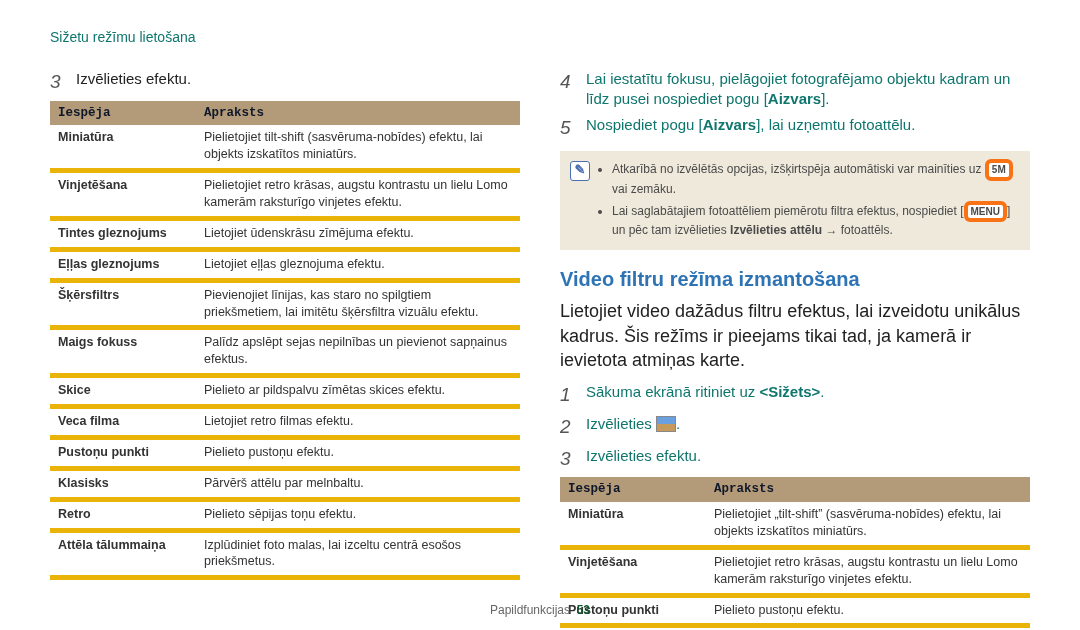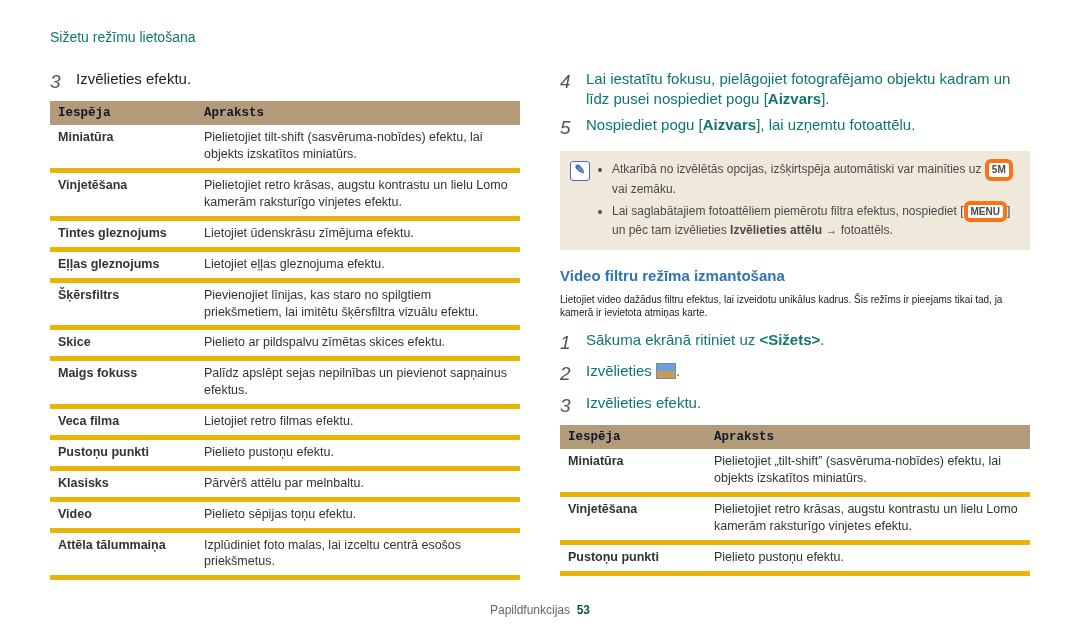--- a/index.html
+++ b/index.html
@@ -103,26 +103,26 @@
   background: #fff;
   margin-top: 2px;
 }
 .note-box ul {
   margin: 0;
   padding-left: 14px;
 }
 .note-box li { margin-bottom: 4px; }
 .h2-accent {
   color: #2e74b5;
-  font-size: 15px;
+  font-size: 20px;
   font-weight: 600;
   margin: 16px 0 6px 0;
 }
 .body-para {
-  font-size: 10px;
+  font-size: 18px;
   color: #222;
   margin: 0 0 10px 0;
 }
 .bold { font-weight: 700; }
 .inline-glyph {
   display: inline-block;
   border: 4px solid #f97316;
   border-radius: 6px;
   font-size: 10px;
   padding: 0 3px;
@@ -186,41 +186,41 @@
             </tr>
             <tr>
               <td>Eļļas gleznojums</td>
               <td>Lietojiet eļļas gleznojuma efektu.</td>
             </tr>
             <tr>
               <td>Šķērsfiltrs</td>
               <td>Pievienojiet līnijas, kas staro no spilgtiem priekšmetiem, lai imitētu šķērsfiltra vizuālu efektu.</td>
             </tr>
             <tr>
+              <td>Maigs fokuss</td>
+              <td>Palīdz apslēpt sejas nepilnības un pievienot sapņainus efektus.</td>
+            </tr>
+            <tr>
               <td>Skice</td>
               <td>Pielieto ar pildspalvu zīmētas skices efektu.</td>
             </tr>
             <tr>
-              <td>Maigs fokuss</td>
-              <td>Palīdz apslēpt sejas nepilnības un pievienot sapņainus efektus.</td>
-            </tr>
-            <tr>
               <td>Veca filma</td>
               <td>Lietojiet retro filmas efektu.</td>
             </tr>
             <tr>
               <td>Pustoņu punkti</td>
               <td>Pielieto pustoņu efektu.</td>
             </tr>
             <tr>
               <td>Klasisks</td>
               <td>Pārvērš attēlu par melnbaltu.</td>
             </tr>
             <tr>
-              <td>Video</td>
+              <td>Retro</td>
               <td>Pielieto sēpijas toņu efektu.</td>
             </tr>
             <tr>
               <td>Attēla tālummaiņa</td>
               <td>Izplūdiniet foto malas, lai izceltu centrā esošos priekšmetus.</td>
             </tr>
           </tbody>
       </table>
     </div>
 

